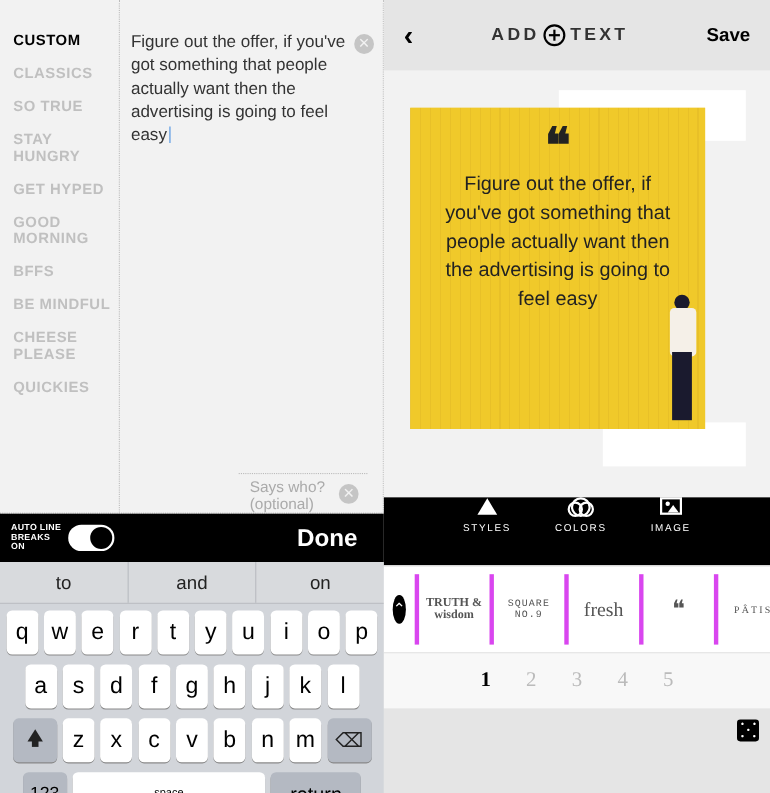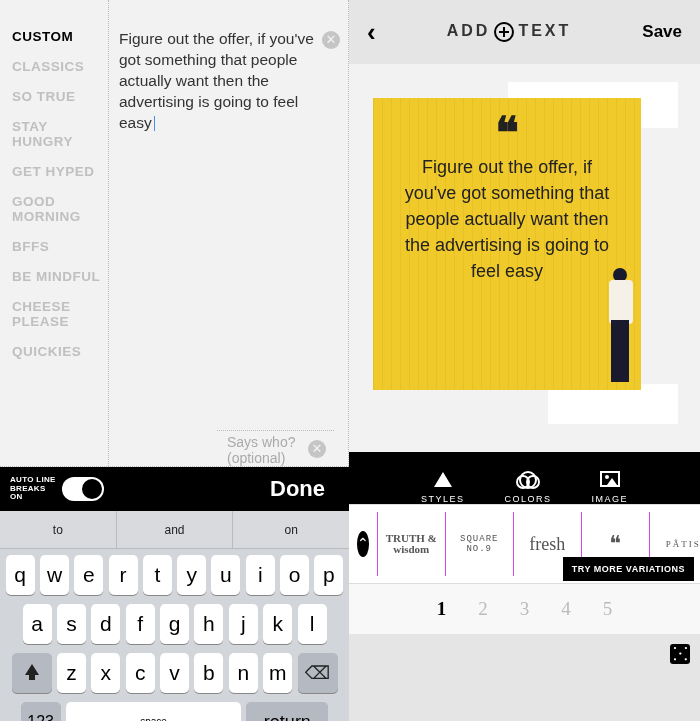--- a/index.html
+++ b/index.html
@@ -20,21 +20,21 @@
 .attribution{position:absolute;bottom:0;left:108px;right:14px;height:36px;border-top:1px dotted #bbb;display:flex;align-items:flex-end;padding:0 30px 0 10px;font-size:14px;color:#aaa}
 .attribution .clear-btn{top:9px}
 
 .toolbar{height:44px;background:#000;display:flex;align-items:center;color:#fff}
 .auto-break{font-size:8px;font-weight:700;letter-spacing:0.3px;padding-left:10px;width:58px;line-height:1.1}
 .toggle{width:42px;height:24px;border-radius:12px;background:#fff;position:relative;margin-left:4px;cursor:pointer}
 .toggle::after{content:"";position:absolute;right:2px;top:2px;width:20px;height:20px;border-radius:50%;background:#000}
 .done{flex:1;text-align:right;font-size:22px;font-weight:600;padding-right:24px;cursor:pointer}
 
 .suggestions{height:38px;background:#d8dadd;display:flex;border-bottom:1px solid #b8bbc0}
-.sug{flex:1;text-align:center;line-height:38px;font-size:12px;color:#222;cursor:pointer}
+.sug{flex:1;text-align:center;line-height:38px;font-size:17px;color:#222;cursor:pointer}
 .sug:nth-child(2){border-left:1px solid #b8bbc0;border-right:1px solid #b8bbc0}
 
 .keyboard{background:#d2d5da;padding:6px 3px 3px}
 .krow{display:flex;justify-content:center;margin-bottom:9px}
 .key{background:#fff;border-radius:5px;box-shadow:0 1px 0 #888;width:29px;height:40px;margin:0 2.7px;text-align:center;line-height:40px;font-size:21px;color:#000;cursor:pointer}
 .key.fn{background:#b4b9c2;font-size:16px}
 .key.shift{width:40px}
 .key.del{width:40px}
 .key.num{width:40px}
 .key.space{width:175px;font-size:10px}
@@ -58,35 +58,35 @@
 .white-back{position:absolute;right:22px;top:18px;width:170px;height:46px;background:#fff}
 .white-back2{position:absolute;right:22px;bottom:28px;width:130px;height:40px;background:#fff}
 .yellow-card{position:relative;width:268px;height:292px;background:#f0c92a;background-image:repeating-linear-gradient(90deg,#e8c028 0,#e8c028 1px,#f0c92a 1px,#f0c92a 9px);padding:24px 28px;font-family:Georgia,serif}
 .quote-mark{font-size:44px;font-weight:700;color:#222;line-height:0.5;text-align:center;padding-bottom:10px}
 .quote-text{font-size:18px;line-height:1.45;color:#222;text-align:center}
 .person{position:absolute;right:-6px;bottom:0;width:50px;height:130px}
 .person-head{width:14px;height:14px;border-radius:50%;background:#1a1a2e;position:absolute;top:8px;left:16px}
 .person-body{width:24px;height:44px;background:#f5f0e8;position:absolute;top:20px;left:12px;border-radius:4px}
 .person-legs{width:18px;height:62px;background:#1a1a2e;position:absolute;top:60px;left:14px}
 
-.tabs-bar{height:52px;background:#000;display:flex;justify-content:center;align-items:flex-end;gap:40px}
+.tabs-bar{height:62px;background:#000;display:flex;justify-content:center;align-items:flex-start;gap:40px}
 .tab{text-align:center;color:#fff;cursor:pointer}
 .tab-icon{font-size:18px;height:20px}
 .tab-label{font-size:9px;letter-spacing:1.5px;margin-top:3px}
 .styles-icon{display:inline-block;width:0;height:0;border-left:9px solid transparent;border-right:9px solid transparent;border-bottom:15px solid #fff}
 .colors-icon{display:inline-block;width:18px;height:18px;border:2px solid #fff;border-radius:50%;position:relative}
 .colors-icon::before{content:"";position:absolute;width:10px;height:10px;border:2px solid #fff;border-radius:50%;left:-5px;top:2px}
 .colors-icon::after{content:"";position:absolute;width:10px;height:10px;border:2px solid #fff;border-radius:50%;right:-5px;top:2px}
 .image-icon{display:inline-block;width:20px;height:16px;border:2px solid #fff;position:relative}
 .image-icon::before{content:"";position:absolute;width:4px;height:4px;border-radius:50%;background:#fff;left:3px;top:2px}
 .image-icon::after{content:"";position:absolute;width:0;height:0;border-left:5px solid transparent;border-right:5px solid transparent;border-bottom:7px solid #fff;right:1px;bottom:0}
 
 .styles-row{height:80px;background:#fff;display:flex;align-items:center;border-top:1px solid #ddd;border-bottom:1px solid #ddd;position:relative}
 .expand{width:26px;height:26px;border-radius:50%;background:#000;color:#fff;margin:0 8px;text-align:center;line-height:24px;cursor:pointer;font-size:14px}
-.style-item{width:68px;height:64px;border-left:1px solid #d946ef;display:flex;align-items:center;justify-content:center;font-size:10px;text-align:center;color:#555;cursor:pointer;flex-shrink:0}
+.style-item{width:68px;height:64px;border-left:4px solid #d946ef;display:flex;align-items:center;justify-content:center;font-size:10px;text-align:center;color:#555;cursor:pointer;flex-shrink:0}
 .si1{font-family:cursive;font-size:11px;line-height:1;font-weight:700}
 .si2{font-family:Liberation Mono, monospace;font-size:9px;letter-spacing:1px}
 .si3{font-family:cursive;font-size:18px}
 .si4{font-family:Georgia,serif;font-size:22px}
 .si5{font-family:Georgia,serif;letter-spacing:2px;font-size:9px}
 .try-more{position:absolute;right:6px;top:52px;background:#000;color:#fff;font-size:9px;font-weight:700;letter-spacing:0.5px;padding:7px 9px;cursor:pointer}
 .dice{position:absolute;right:10px;bottom:-30px;width:20px;height:20px;background:#000;border-radius:3px;cursor:pointer}
 .dice::before{content:"⁙";color:#fff;font-size:18px;position:absolute;left:3px;top:-3px}
 
 .pagination{height:50px;display:flex;align-items:center;justify-content:center;gap:32px;background:#f8f8f8;position:relative}
@@ -217,21 +217,20 @@
     </div>
   </div>
 
   <div class="styles-row">
     <div class="expand">⌃</div>
     <div class="style-item si1">TRUTH &amp; wisdom</div>
     <div class="style-item si2">SQUARE NO.9</div>
     <div class="style-item si3">fresh</div>
     <div class="style-item si4">❝</div>
     <div class="style-item si5">PÂTIS</div>
-    <div class="try-more">TRY MORE VARIATIONS</div>
   </div>
 
   <div class="pagination">
     <div class="page active">1</div>
     <div class="page">2</div>
     <div class="page">3</div>
     <div class="page">4</div>
     <div class="page">5</div>
     <div class="dice"></div>
   </div>

